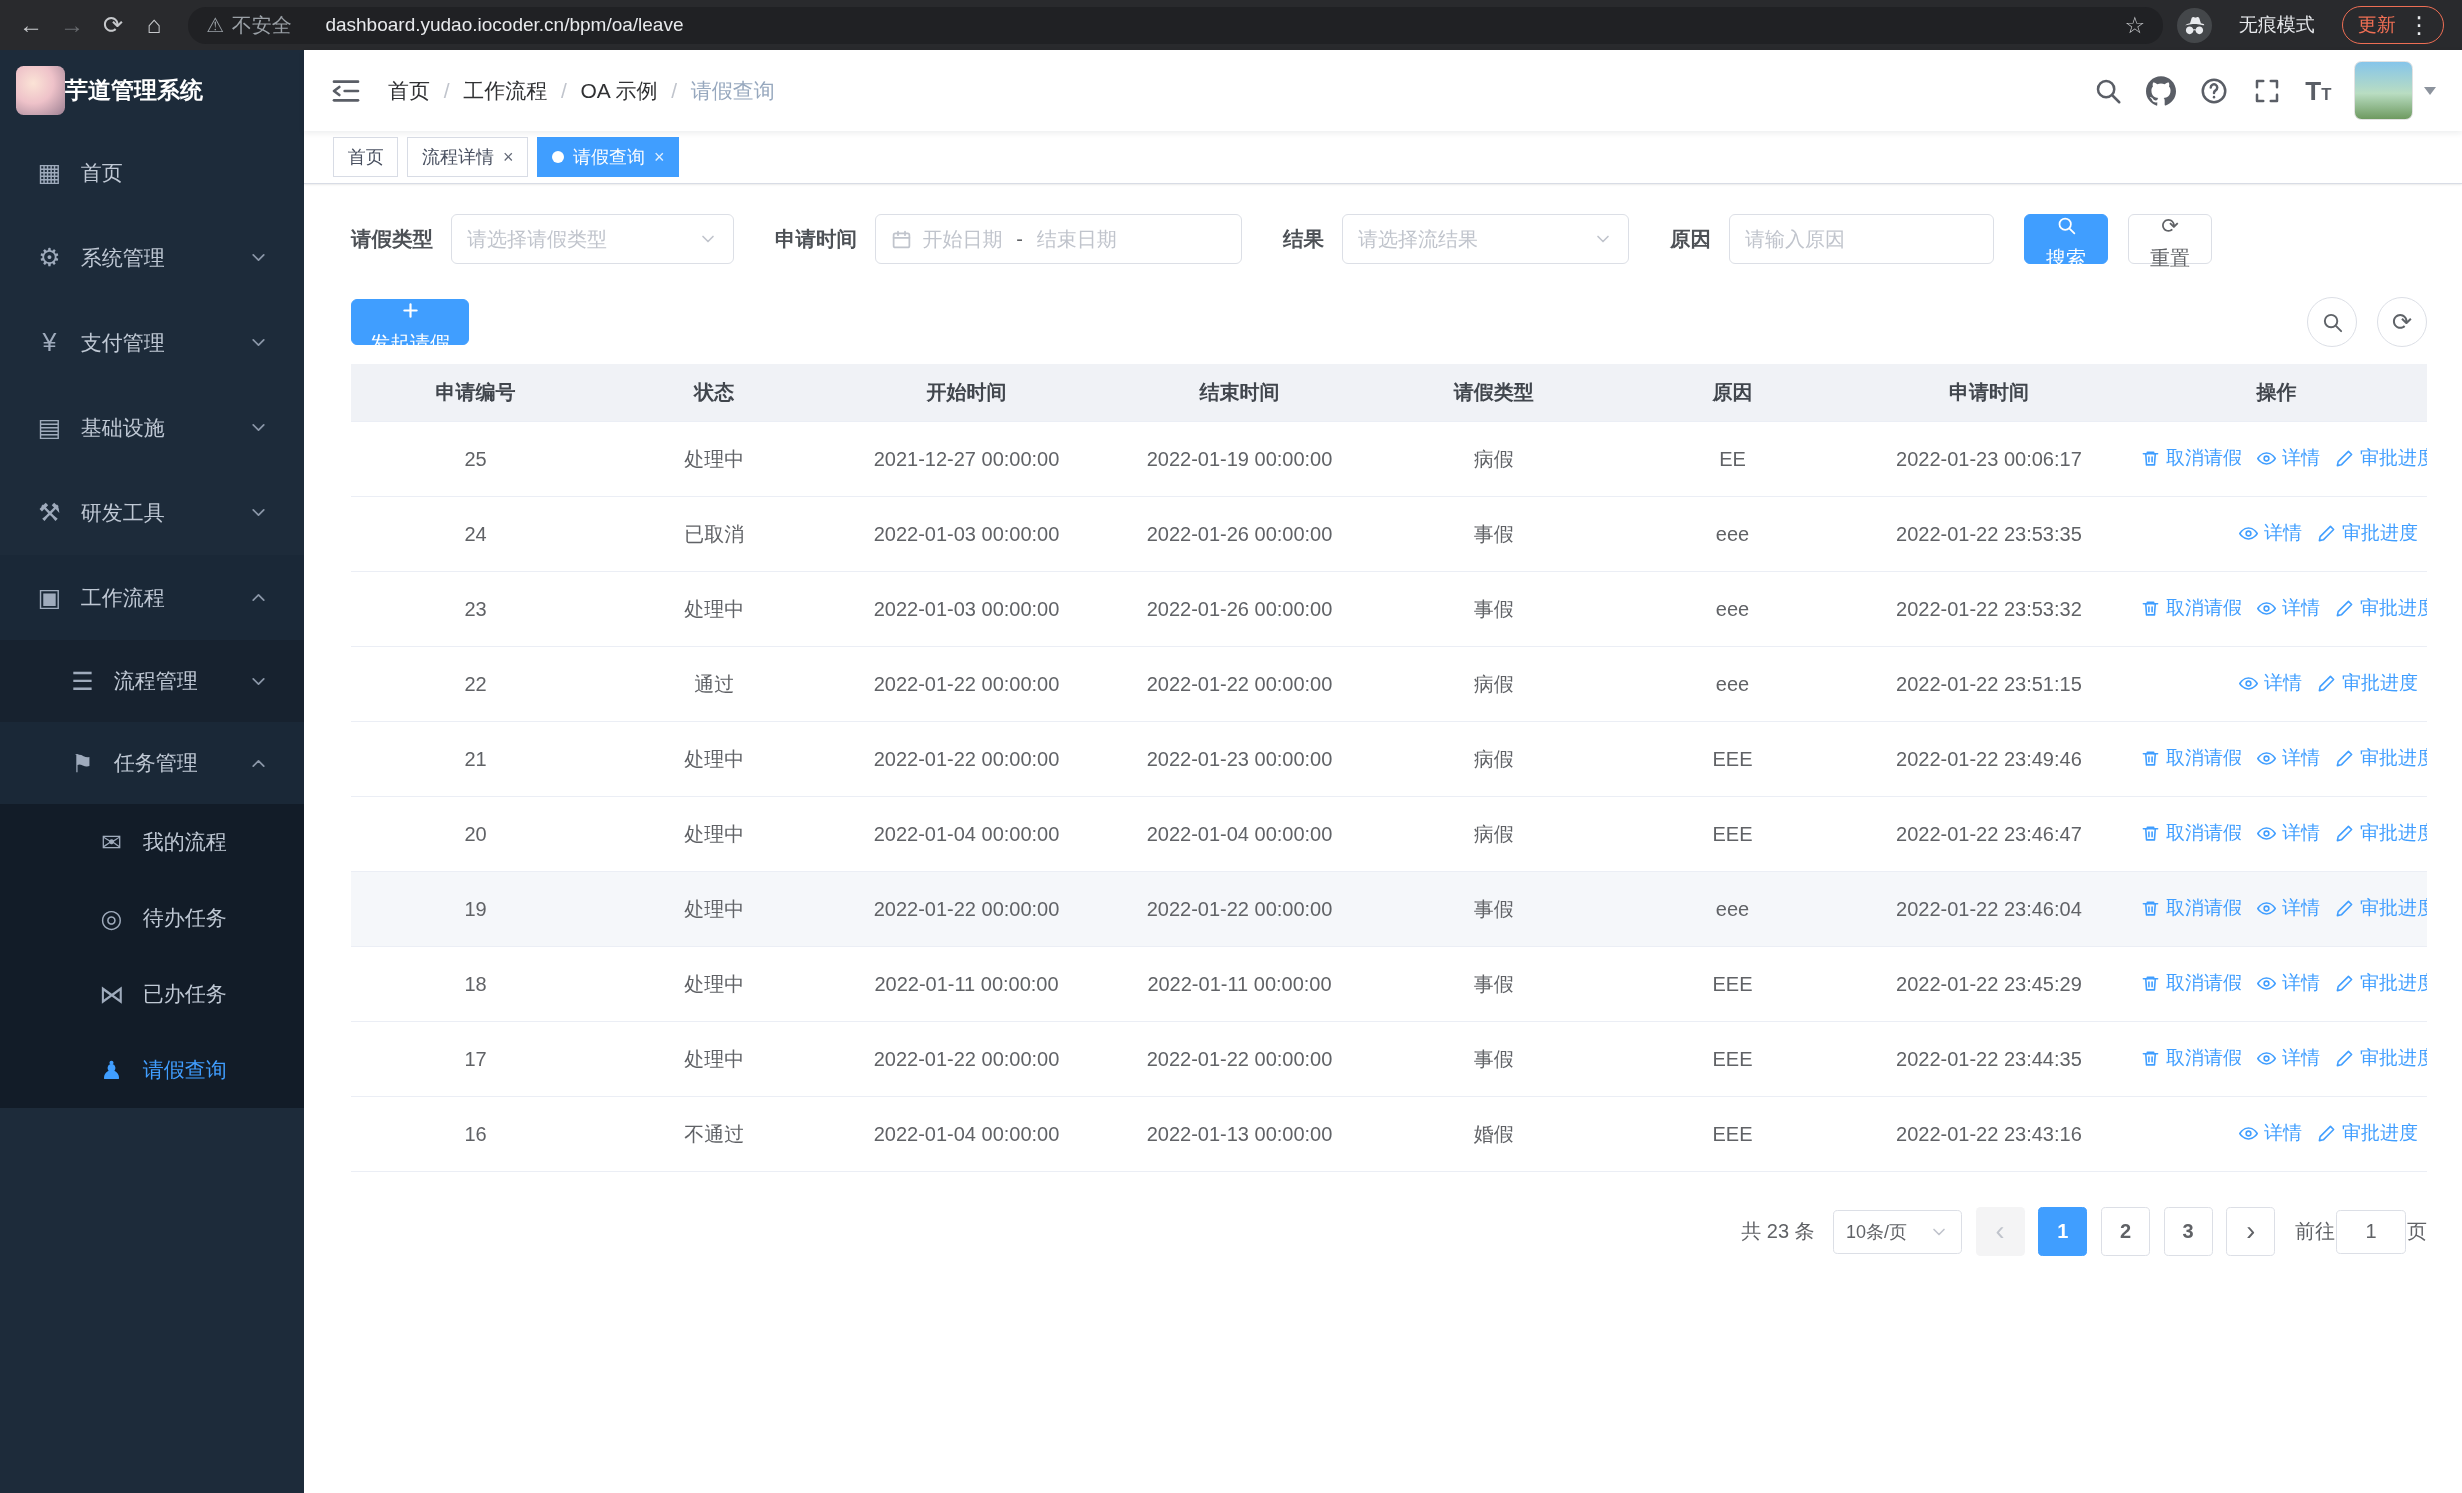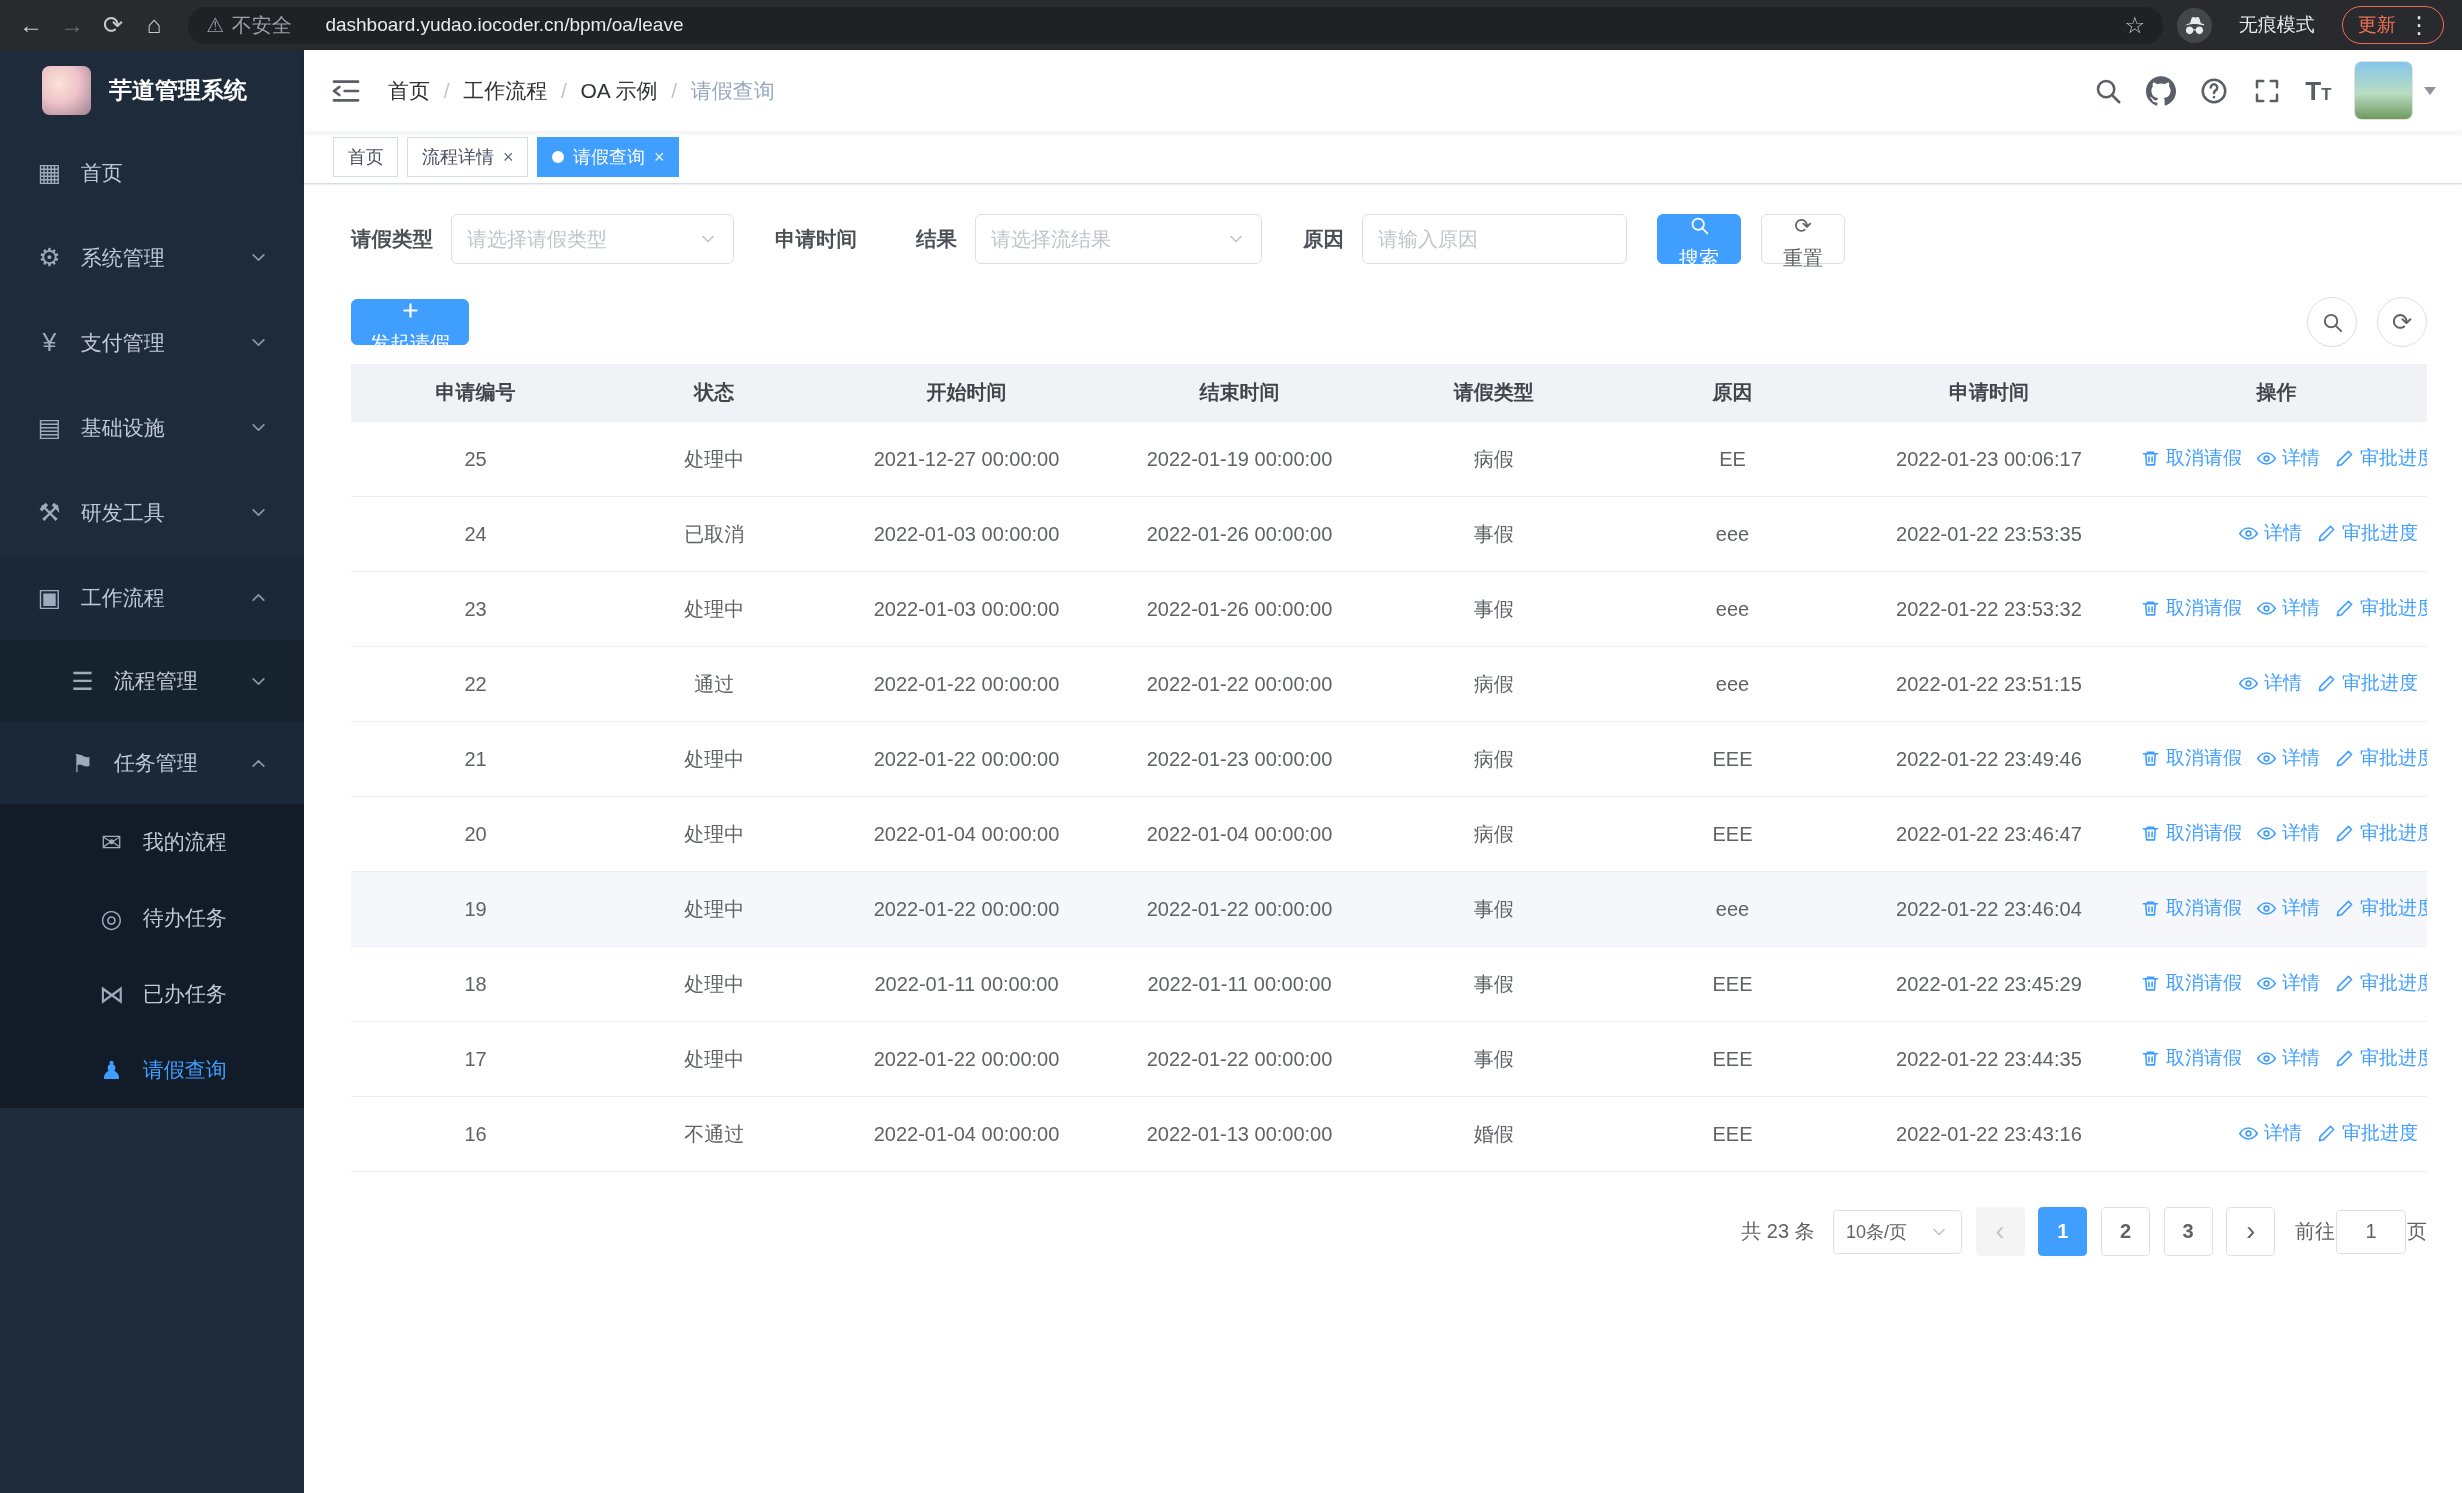--- a/index.html
+++ b/index.html
@@ -20,21 +20,21 @@
   .incog{width:35px;height:35px;border-radius:50%;background:#44474a;display:flex;align-items:center;justify-content:center;}
   .incog svg{width:23px;height:23px;fill:#e8eaed;}
   .incog-tx{color:#e8eaed;font-size:19px;}
   .update-pill{display:flex;align-items:center;gap:12px;border:1.5px solid #ee6e54;border-radius:24px;padding:4.6px 12px 4.6px 15px;cursor:pointer;}
   .update-tx{color:#ee6e54;font-size:19px;}
   .dots{color:#e8eaed;font-size:23px;cursor:pointer;line-height:1;}
 
   
   .app{flex:1;display:flex;min-height:0;}
   .sidebar{width:304px;flex:none;background:#1d2b3a;display:flex;flex-direction:column;overflow:hidden;}
-  .logo-row{height:80px;display:flex;align-items:center;gap:18px;padding-left:42px;flex:none;}
+  .logo-row{height:80px;display:flex;align-items:center;padding-left:16px;flex:none;}
   .logo-img{width:49px;height:49px;border-radius:7.6px;background:radial-gradient(circle at 35% 35%,#fbe3d6 0%,#eec2c9 45%,#9b7f92 100%);flex:none;}
   .logo-tt{color:#fff;font-size:23px;font-weight:700;white-space:nowrap;}
   .menu{flex:1;}
   .menu-item{display:flex;align-items:center;height:85px;padding:0 35px 0 32px;color:#bfc8d4;font-size:21px;cursor:pointer;}
   .menu-item .mi-icon{width:35px;margin-right:13.7px;font-size:25px;text-align:center;color:#9fabbc;flex:none;}
   .menu-item .mi-label{flex:1;white-space:nowrap;}
   .menu-item .mi-arrow{width:21px;height:21px;color:#8b97a8;flex:none;}
   .menu-item .mi-arrow svg{width:100%;height:100%;}
   .menu-item.depth-2{height:82px;padding-left:65px;background:#17222f;}
   .menu-item.depth-3{height:76px;padding-left:94px;background:#121c28;}
@@ -305,20 +305,31 @@
             <span class="f-label">请假类型</span>
             <div class="box sel" style="width:283px;">
               <span class="ph">请选择请假类型</span>
               <span class="chev"><svg viewBox="0 0 24 24" fill="none" stroke="currentColor" stroke-width="2" stroke-linecap="round" stroke-linejoin="round">
                     <polyline points="6 9 12 15 18 9"></polyline>
                   </svg></span>
             </div>
           </div>
           <div class="f-group">
             <span class="f-label">申请时间</span>
+            <div class="box" style="width:367px;">
+              <span class="cal-ic"><svg viewBox="0 0 24 24" fill="none" stroke="currentColor" stroke-width="2" stroke-linecap="round">
+                    <rect x="3" y="5" width="18" height="16" rx="2"></rect>
+                    <line x1="3" y1="10" x2="21" y2="10"></line>
+                    <line x1="8" y1="3" x2="8" y2="7"></line>
+                    <line x1="16" y1="3" x2="16" y2="7"></line>
+                  </svg></span>
+              <span class="ph">开始日期</span>
+              <span class="range-sep">-</span>
+              <span class="ph">结束日期</span>
+            </div>
           </div>
           <div class="f-group">
             <span class="f-label">结果</span>
             <div class="box sel" style="width:287px;">
               <span class="ph">请选择流结果</span>
               <span class="chev"><svg viewBox="0 0 24 24" fill="none" stroke="currentColor" stroke-width="2" stroke-linecap="round" stroke-linejoin="round">
                     <polyline points="6 9 12 15 18 9"></polyline>
                   </svg></span>
             </div>
           </div>

